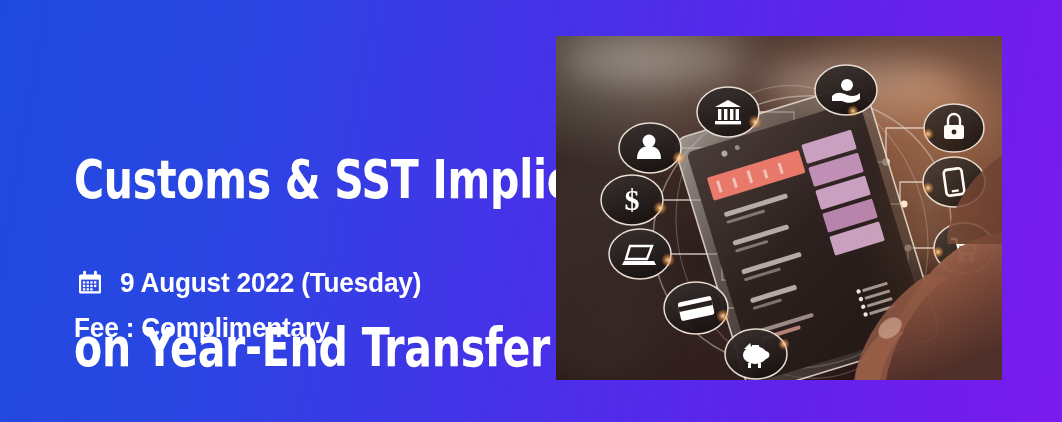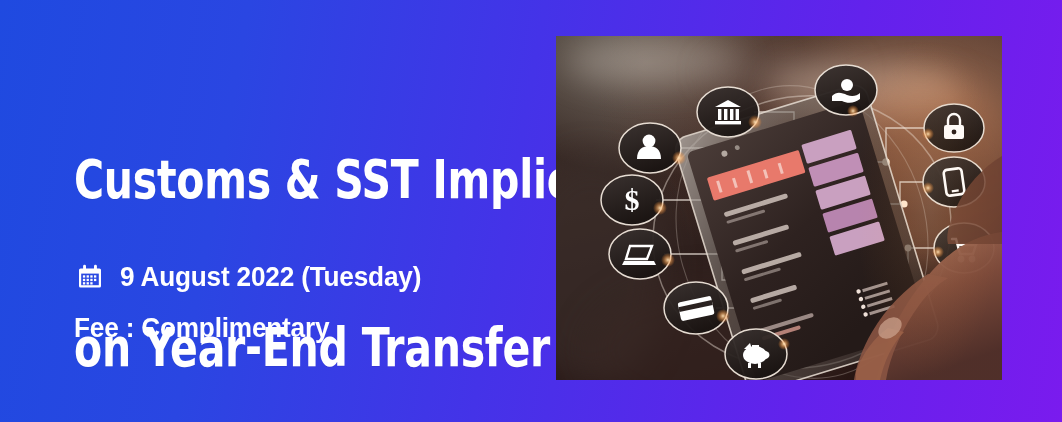--- a/index.html
+++ b/index.html
@@ -44,20 +44,21 @@
 
   #details {
     position: absolute;
     left: 0;
     top: 222px;
     width: 470px;
   }
 
   .detail-row {
     display: flex;
+    align-items: center;
     height: 42px;
   }
   .detail-row .ico {
     width: 46px;
     min-width: 46px;
     height: 30px;
     display: flex;
     align-items: center;
     justify-content: flex-start;
     padding-left: 2px;

